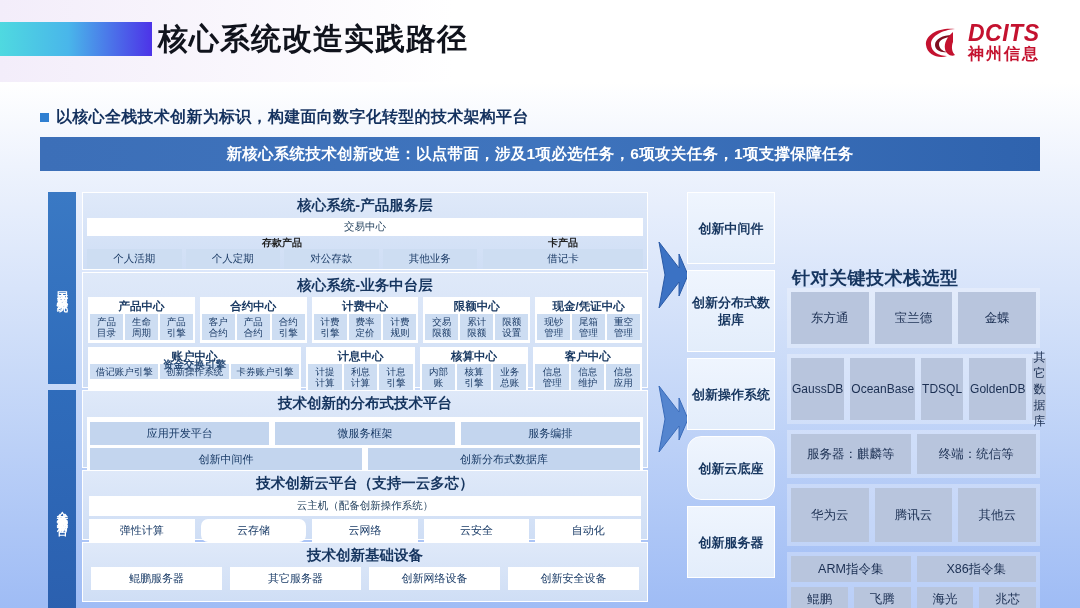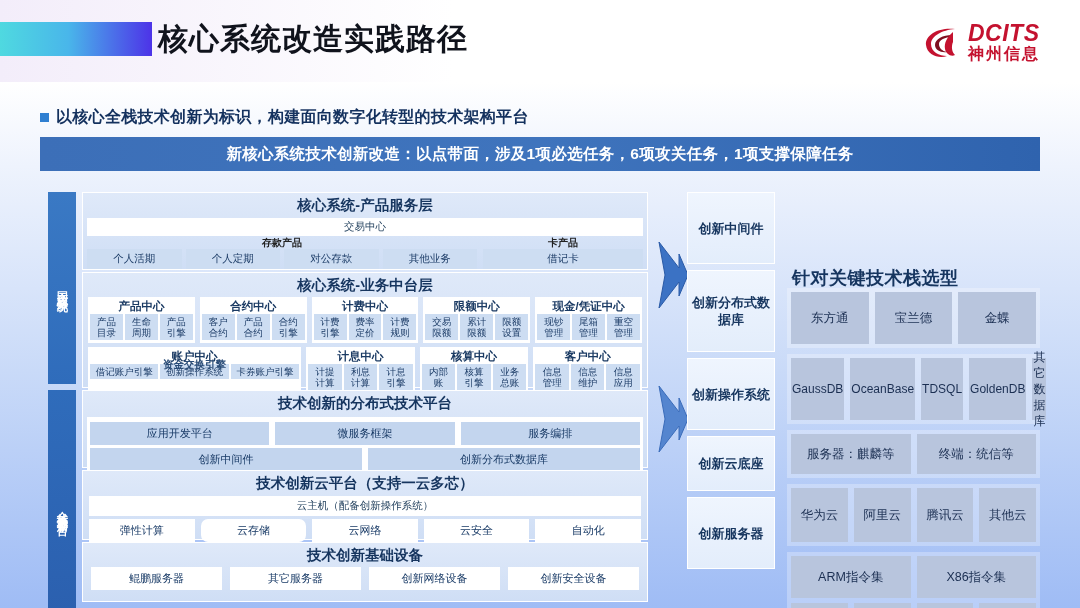--- a/index.html
+++ b/index.html
@@ -117,21 +117,21 @@
   .rightcol { position:absolute; left:787px; top:206px; width:253px; }
   .rgroup { background:rgba(255,255,255,0.28); margin-bottom:6px; padding:4px; }
   .rrow { display:flex; gap:6px; }
   .rcell { flex:1; background:#b8c5dd; color:#1b2f52; font-size:12.5px;
            text-align:center; display:flex; align-items:center; justify-content:center;
            line-height:16px; padding:4px 1px; }
   .rcell.tall { height:52px;text-align:center; }
   .rcell.db { height:62px; font-size:12px; }
   .rcell.mid { height:40px; }
   .rcell.cloudc { height:54px; }
-  .rcell.isa { height:42px; font-size:12.5px; }
+  .rcell.isa { height:26px; font-size:12.5px; }
   .rcell.chip { height:24px; font-size:12.5px; }
   .isa-block { display:flex; gap:6px; }
   .isa-col { flex:1; }
   .isa-sub { display:flex; gap:6px; margin-top:5px; }
 </style>
 </head>
 <body>
 
 <div class="slide">
 
@@ -320,21 +320,21 @@
     <div class="arrow" style="left:655px; top:300px;">
       <svg width="36" height="74" viewBox="0 0 36 74">
         <path d="M4 4 L24 30 L24 16 L33 37 L24 58 L24 44 L4 70 L10 37 Z" fill="#5485cf" stroke="#3a6cba" stroke-width="1"></path>
       </svg>
     </div>
 
     <div class="midcol">
       <div class="mid-item" style="height:72px;">创新中间件</div>
       <div class="mid-item" style="height:82px;">创新分布式数据库</div>
       <div class="mid-item" style="height:72px;">创新操作系统</div>
-      <div class="mid-item" style="height:55px;">创新云底座</div>
+      <div class="mid-item" style="height:64px;border-radius:14px;">创新云底座</div>
       <div class="mid-item" style="height:72px;">创新服务器</div>
     </div>
 
     <div class="right-title">针对关键技术栈选型</div>
 
     <div class="rightcol">
 
       <div class="rgroup">
         <div class="rrow">
           <span class="rcell tall">东方通</span>
@@ -356,21 +356,20 @@
       <div class="rgroup">
         <div class="rrow">
           <span class="rcell mid">服务器：麒麟等</span>
           <span class="rcell mid">终端：统信等</span>
         </div>
       </div>
 
       <div class="rgroup">
         <div class="rrow">
           <span class="rcell cloudc">华为云</span>
-          <span class="rcell cloudc">阿里云</span>
           <span class="rcell cloudc">腾讯云</span>
           <span class="rcell cloudc">其他云</span>
         </div>
       </div>
 
       <div class="rgroup">
         <div class="isa-block">
           <div class="isa-col">
             <span class="rcell isa">ARM指令集</span>
             <div class="isa-sub">

